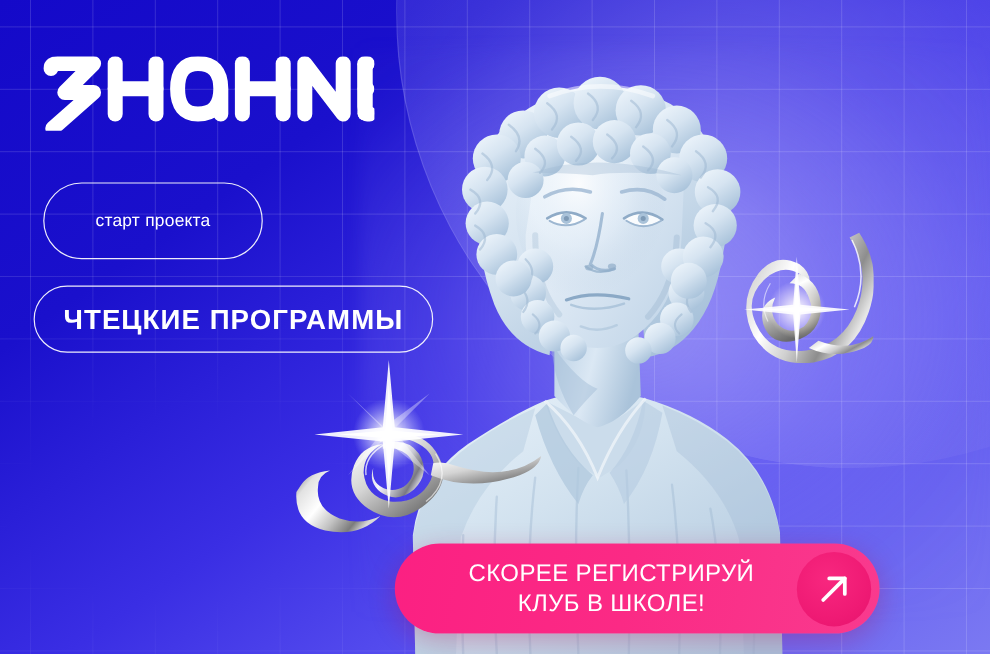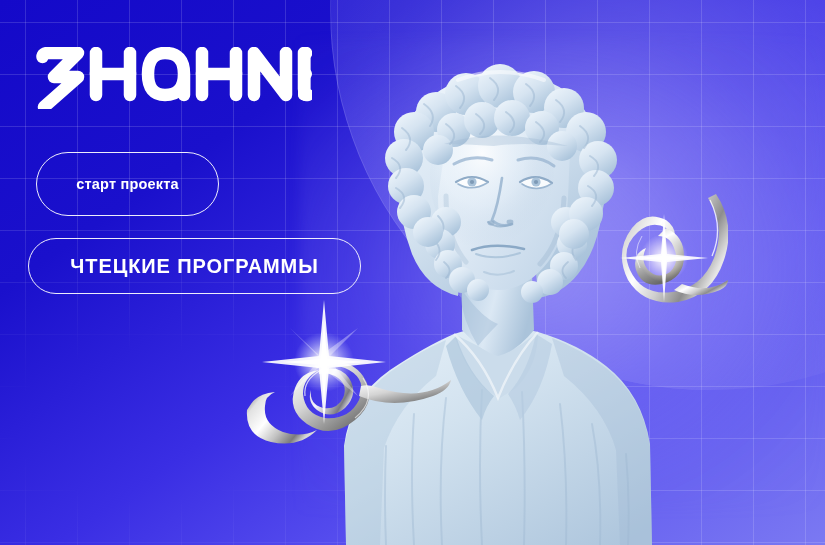--- a/index.html
+++ b/index.html
@@ -146,39 +146,39 @@
 
   .pill-date {
     left: 36px;
     top: 152px;
     width: 183px;
     height: 64px;
     gap: 1px;
   }
   .pill-date .line-sub {
     font-size: 14.5px;
-    font-weight: 700;
+    font-weight: 400;
     letter-spacing: 0.2px;
     line-height: 1;
   }
   .pill-date .line-main {
     font-size: 20px;
     font-weight: 700;
     letter-spacing: 0.6px;
     line-height: 1;
   }
 
   .pill-programs {
     left: 28px;
     top: 238px;
     width: 333px;
     height: 56px;
   }
   .pill-programs .label {
-    font-size: 20px;
+    font-size: 23px;
     font-weight: 700;
     letter-spacing: 0.9px;
     line-height: 1;
     white-space: nowrap;
   }
 
   
 
   .cta {
     position: absolute;
@@ -534,14 +534,28 @@
   </div>
 
   <div class="pill pill-date">
     <span class="line-sub">старт проекта</span>
   </div>
 
   <div class="pill pill-programs">
     <span class="label">ЧТЕЦКИЕ ПРОГРАММЫ</span>
   </div>
 
+  <div class="cta">
+    <div class="cta-text">
+      <span class="l1">СКОРЕЕ РЕГИСТРИРУЙ</span>
+      <span class="l2">КЛУБ В ШКОЛЕ!</span>
+    </div>
+    <div class="cta-arrow">
+      <svg width="30" height="30" viewBox="0 0 30 30" xmlns="http://www.w3.org/2000/svg">
+        <g stroke="#ffffff" stroke-width="3.1" stroke-linecap="round" stroke-linejoin="round" fill="none">
+          <path d="M6 24 L24 6"></path>
+          <path d="M11 6 L24 6 L24 19"></path>
+        </g>
+      </svg>
+    </div>
+  </div>
 
 </div>
 
 </body></html>

